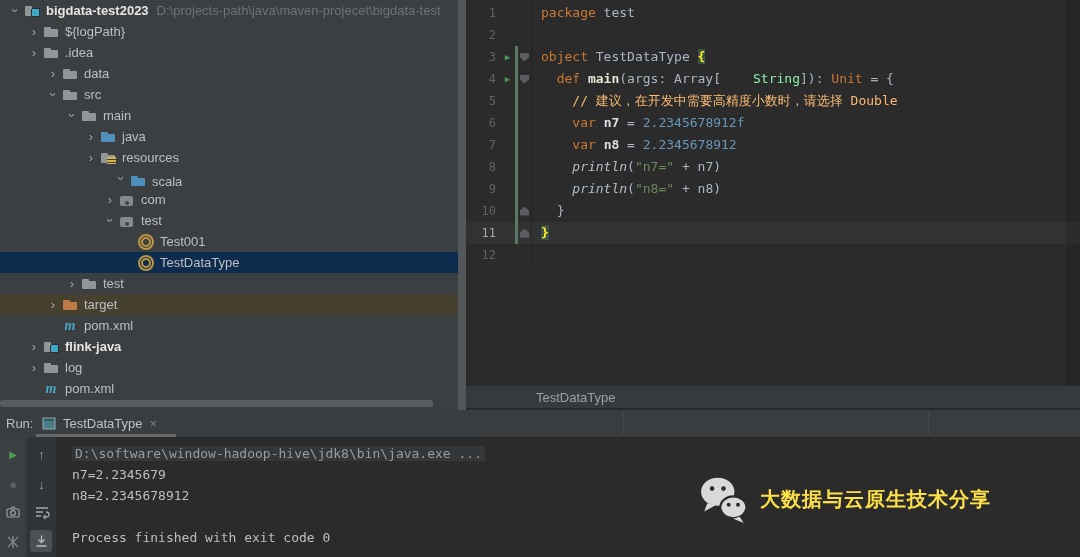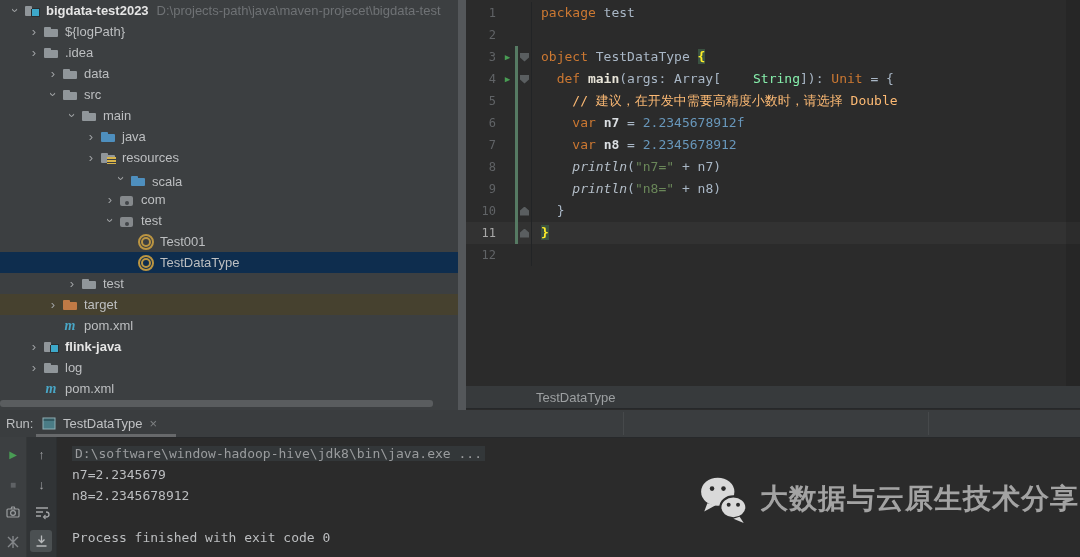--- a/index.html
+++ b/index.html
@@ -79,21 +79,21 @@
   .run-body{position:absolute;left:0;top:27px;width:100%;height:120px;}
   .rcol1{position:absolute;left:0;top:0;width:26px;height:120px;background:#3c3f41;border-right:1px solid #353839;}
   .rcol2{position:absolute;left:27px;top:0;width:29px;height:120px;background:#313436;border-right:1px solid #2c2f31;}
   .ricon{position:absolute;left:0;width:100%;height:18px;display:flex;align-items:center;justify-content:center;font-size:11px;}
   .ricon.sel{left:3px;width:22px;height:22px;background:#4b5052;border-radius:3px;}
   .console{position:absolute;left:56px;top:0;right:0;height:120px;padding:6px 0 0 16px;
     font-family:"DejaVu Sans Mono",monospace;font-size:13px;line-height:21px;color:#bcbec0;}
   .cline{white-space:pre;min-height:21px;}
   .cline .cmd-span{color:#9a9c9e;background:#333739;padding:0 3px;}
   .watermark{position:absolute;left:698px;top:64px;display:flex;align-items:center;gap:10px;}
-  .watermark .wm-text{color:#a3a3a3;font-size:28px;font-weight:600;letter-spacing:1px;line-height:50px;}
+  .watermark .wm-text{color:#fde047;font-size:20px;font-weight:600;letter-spacing:1px;line-height:50px;}
 </style>
 </head>
 <body>
 
 <div class="app">
 
   <div class="tree-panel">
     <div id="tree-rows">
         <div class="tree-row bold" style="padding-left: 6px;">
           <span class="chev expanded"><span>›</span></span>

